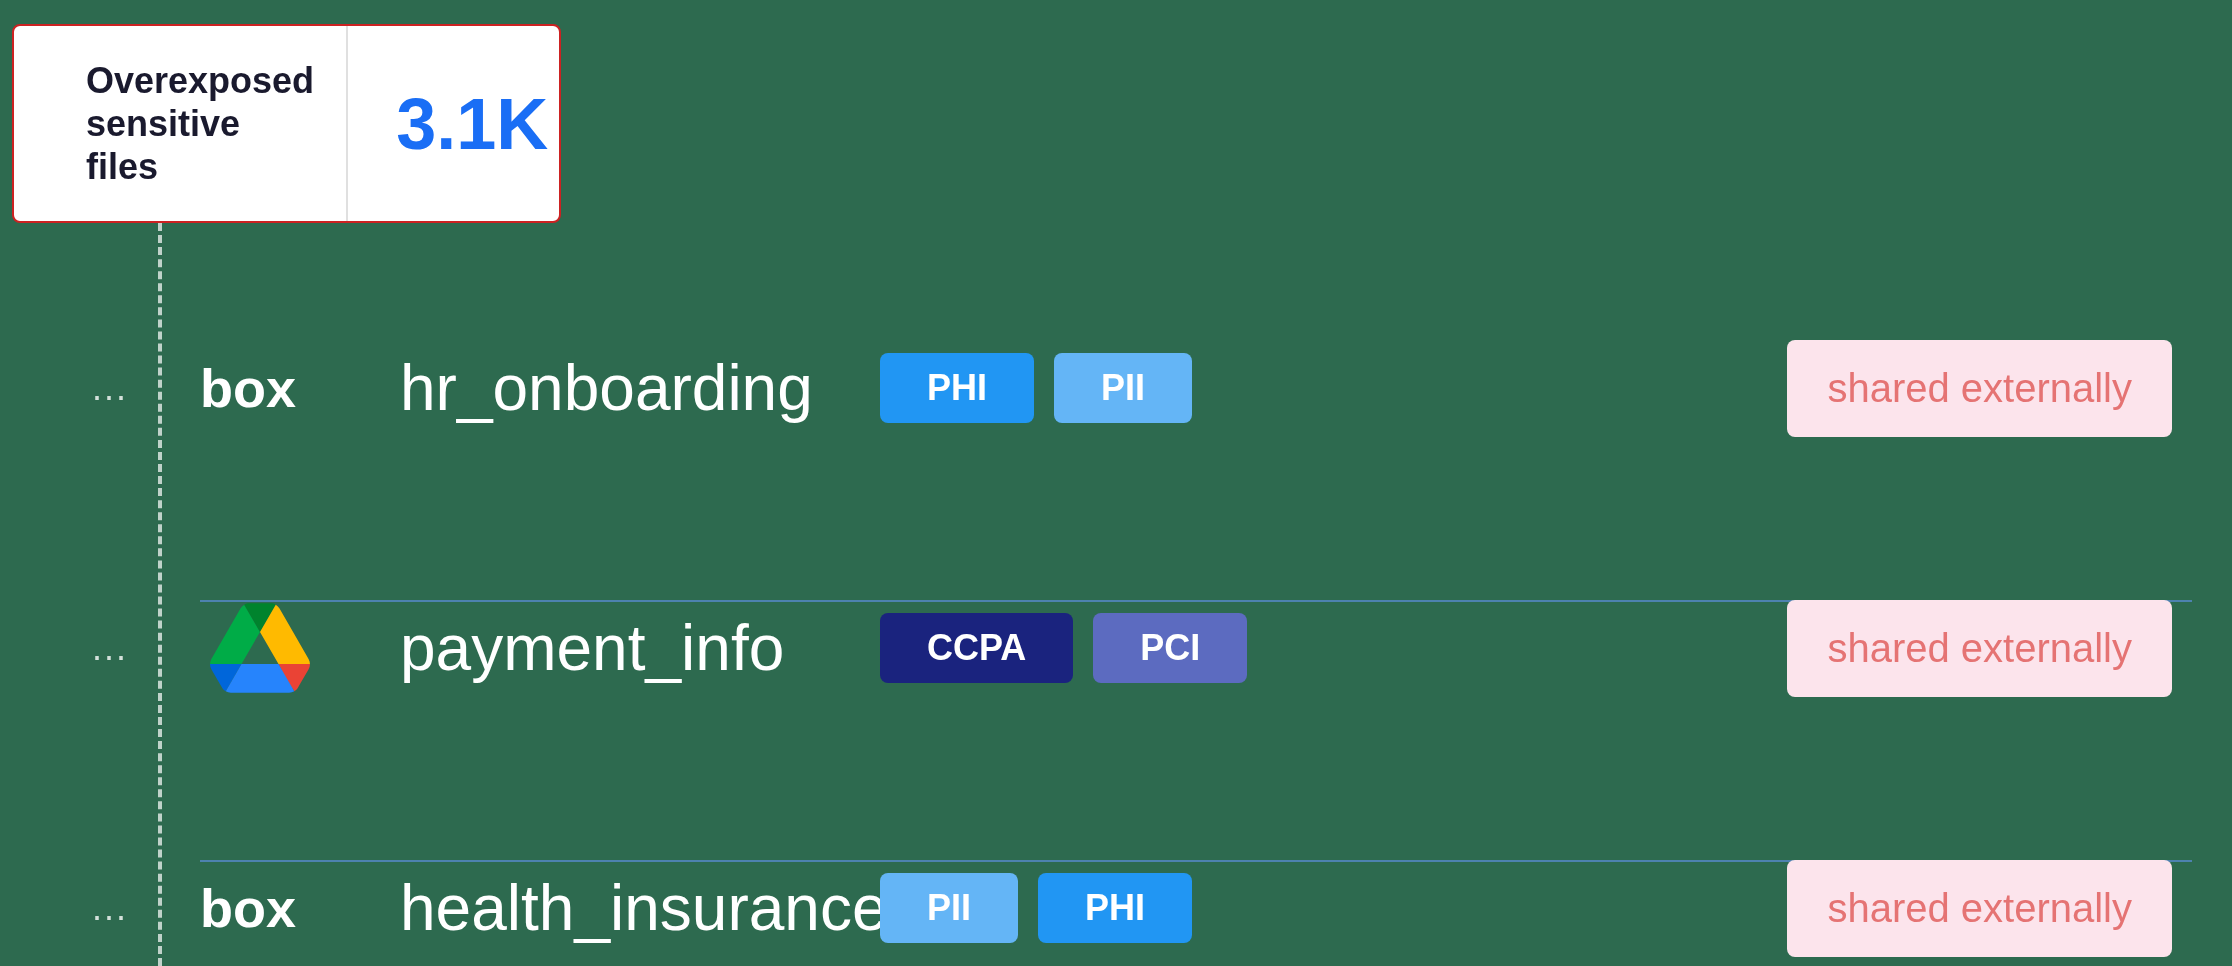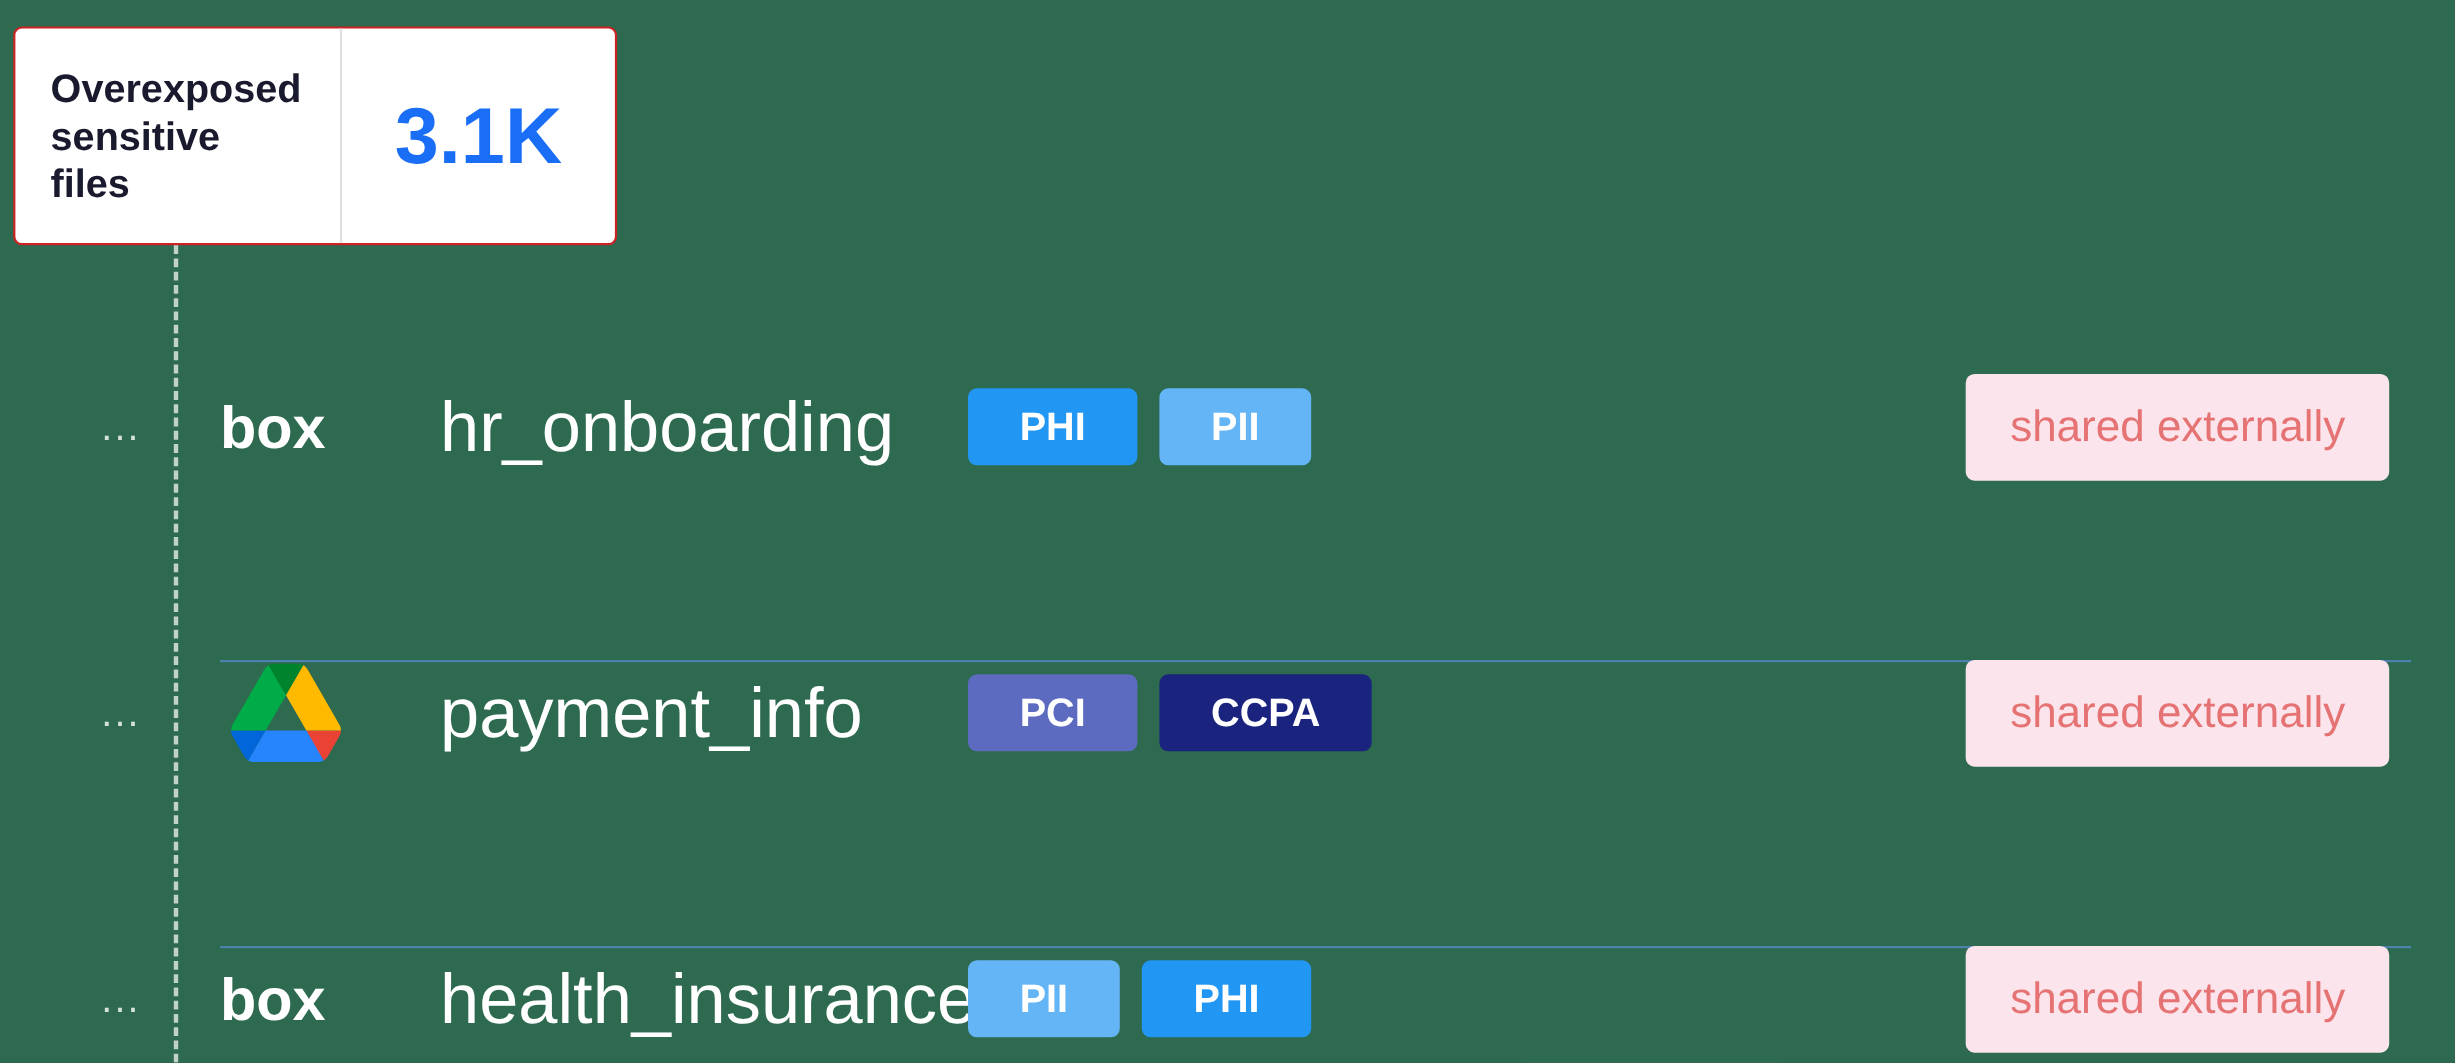--- a/index.html
+++ b/index.html
@@ -18,20 +18,21 @@
       position: absolute;
       top: 24px;
       left: 12px;
       width: 549px;
       height: 199px;
       background: white;
       border: 2px solid #cc2222;
       border-radius: 8px;
       display: flex;
       align-items: stretch;
+      padding-left: 40px;
     }
 
     .summary-card-label {
       flex: 1;
       display: flex;
       align-items: center;
       padding: 24px 32px;
       font-size: 36px;
       font-weight: 700;
       color: #1a1a2e;
@@ -193,22 +194,22 @@
         <path d="m6.6 66.85 3.85 6.65c.8 1.4 1.95 2.5 3.3 3.3l13.75-23.8h-27.5c0 1.55.4 3.1 1.2 4.5z" fill="#0066da"></path>
         <path d="m43.65 25-13.75-23.8c-1.35.8-2.5 1.9-3.3 3.3l-25.4 44a9.06 9.06 0 0 0 -1.2 4.5h27.5z" fill="#00ac47"></path>
         <path d="m73.55 76.8c1.35-.8 2.5-1.9 3.3-3.3l1.6-2.75 7.65-13.25c.8-1.4 1.2-2.95 1.2-4.5h-27.502l5.852 11.5z" fill="#ea4335"></path>
         <path d="m43.65 25 13.75-23.8c-1.35-.8-2.9-1.2-4.5-1.2h-18.5c-1.6 0-3.15.45-4.5 1.2z" fill="#00832d"></path>
         <path d="m59.8 53h-32.3l-13.75 23.8c1.35.8 2.9 1.2 4.5 1.2h50.8c1.6 0 3.15-.45 4.5-1.2z" fill="#2684fc"></path>
         <path d="m73.4 26.5-12.7-22c-.8-1.4-1.95-2.5-3.3-3.3l-13.75 23.8 16.15 28h27.45c0-1.55-.4-3.1-1.2-4.5z" fill="#ffba00"></path>
       </svg>
     </div>
     <div class="row-filename">payment_info</div>
     <div class="row-tags">
+      <span class="tag tag-ccpa">CCPA</span>
       <span class="tag tag-pci">PCI</span>
-      <span class="tag tag-ccpa">CCPA</span>
     </div>
     <div class="row-status">shared externally</div>
   </div>
 
   <div class="file-row row-3">
     <div class="row-connector">...</div>
     <div class="row-logo">
       <svg width="120" height="50" viewBox="0 0 120 50">
         <text x="0" y="44" font-family="-apple-system, sans-serif" font-size="54" font-weight="700" fill="white">box</text>
       </svg>

